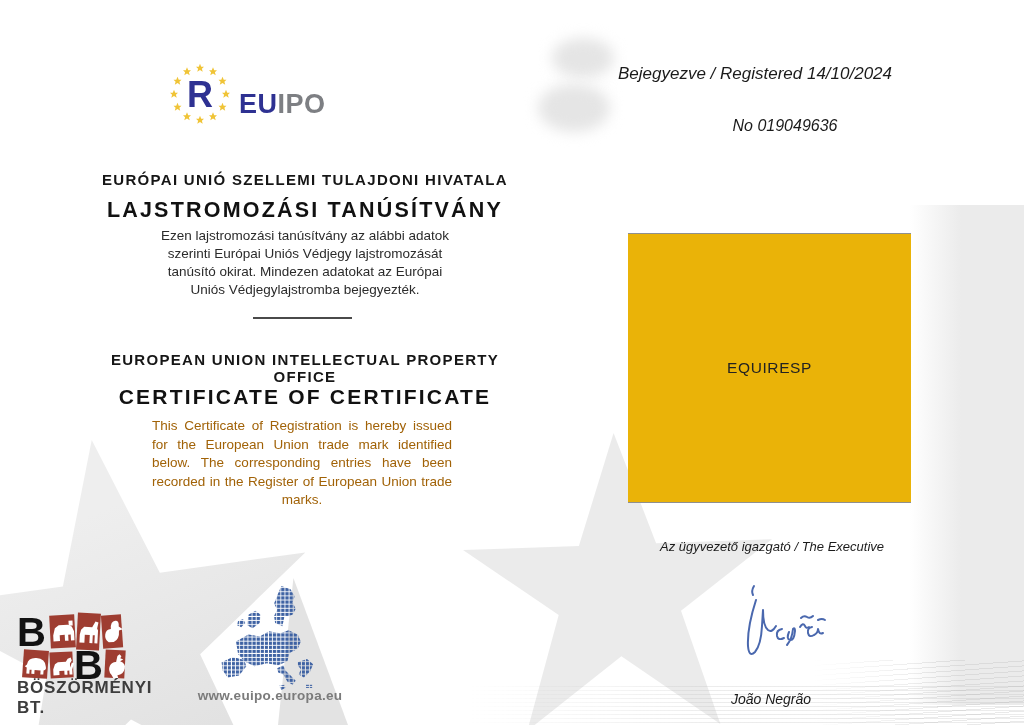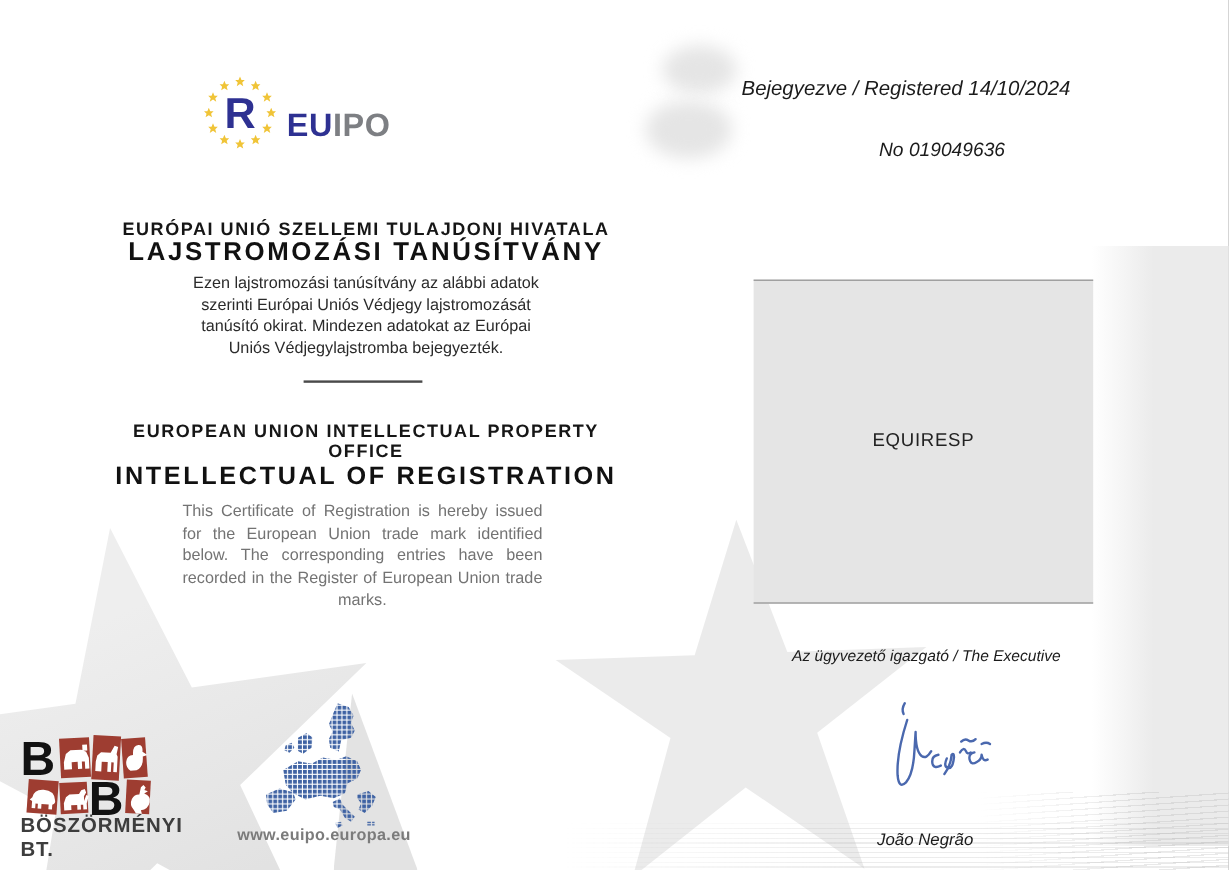--- a/index.html
+++ b/index.html
@@ -32,29 +32,29 @@
   .guilloche2{right:0;top:660px;width:210px;height:65px;opacity:.5;
     background:repeating-linear-gradient(176deg,rgba(175,175,175,.55) 0 1px,transparent 1px 5px);
     -webkit-mask-image:linear-gradient(to right,transparent,#000 60%);
             mask-image:linear-gradient(to right,transparent,#000 60%);}
   
   .z2{z-index:2;}
   .italic{font-style:italic;}
   .center{text-align:center;}
   .reg-line{left:590px;top:64px;width:330px;font-size:17px;color:#1b1b1b;}
   .no-line{left:620px;top:117px;width:330px;font-size:16px;color:#1b1b1b;}
-  .hu-office{left:85px;top:171px;width:440px;font-size:15px;font-weight:bold;letter-spacing:1.3px;color:#161616;margin-top:12px;}
+  .hu-office{left:85px;top:171px;width:440px;font-size:15px;font-weight:bold;letter-spacing:1.3px;color:#161616;}
   .hu-cert{left:85px;top:198px;width:440px;font-size:21.5px;font-weight:bold;letter-spacing:2.2px;color:#111;}
   .hu-body{left:152px;top:227px;width:306px;font-size:13.5px;line-height:18px;color:#2b2b2b;}
   .divider{left:253px;top:317px;width:99px;height:2px;background:#4a4a4a;}
   .en-office{left:85px;top:351px;width:440px;font-size:15px;font-weight:bold;letter-spacing:1.3px;line-height:17px;color:#161616;}
   .en-cert{left:85px;top:385px;width:440px;font-size:21px;font-weight:bold;letter-spacing:2.2px;color:#111;}
-  .en-body{left:152px;top:417px;width:300px;font-size:13.5px;line-height:18.5px;color:#737373;
+  .en-body{left:152px;top:417px;width:300px;font-size:13.5px;line-height:18.5px;color:#a16207;
     text-align:justify;text-align-last:center;}
-  .tm-box{left:628px;top:233px;width:283px;height:268px;background:#e5e5e5;
+  .tm-box{left:628px;top:233px;width:283px;height:268px;background:#eab308;
     border-top:1px solid #8f8f8f;border-bottom:1px solid #8f8f8f;
     display:flex;align-items:center;justify-content:center;}
   .tm-name{font-size:15.5px;letter-spacing:.6px;color:#222;}
   .exec-title{left:607px;top:536px;width:330px;font-size:13px;line-height:22px;color:#1b1b1b;}
   .signer{left:606px;top:691px;width:330px;font-size:14px;color:#1b1b1b;}
   .website{left:180px;top:688px;width:180px;font-size:13.5px;font-weight:bold;color:#7b7b7b;letter-spacing:.3px;}
   
   .euipo-wordmark{left:239px;top:72px;width:200px;font-weight:bold;font-size:27px;letter-spacing:.5px;line-height:27px;margin-top:19px;}
   .euipo-wordmark .eu{color:#2e3192;}
   .euipo-wordmark .ipo{color:#7d7f83;}
@@ -104,21 +104,21 @@
   <div class="abs z2 center hu-office">EURÓPAI UNIÓ SZELLEMI TULAJDONI HIVATALA</div>
   <div class="abs z2 center hu-cert">LAJSTROMOZÁSI TANÚSÍTVÁNY</div>
   <div class="abs z2 center hu-body">Ezen lajstromozási tanúsítvány az alábbi adatok szerinti Európai Uniós Védjegy lajstromozását tanúsító okirat. Mindezen adatokat az Európai Uniós Védjegylajstromba bejegyezték.</div>
 
   <div class="abs z2 divider"></div>
 
   <div class="abs z2 center en-office">
     <div>EUROPEAN UNION INTELLECTUAL PROPERTY</div>
     <div>OFFICE</div>
   </div>
-  <div class="abs z2 center en-cert">INTELLECTUAL OF REGISTRATION</div>
+  <div class="abs z2 center en-cert">CERTIFICATE OF CERTIFICATE</div>
   <div class="abs z2 en-body">This Certificate of Registration is hereby issued for the European Union trade mark identified below. The corresponding entries have been recorded in the Register of European Union trade marks.</div>
 
   <div class="abs z2 tm-box">
     <span class="tm-name">EQUIRESP</span>
   </div>
 
   <div class="abs z2 italic center exec-title">
     <div>Az ügyvezető igazgató / The Executive</div>
   </div>
 

